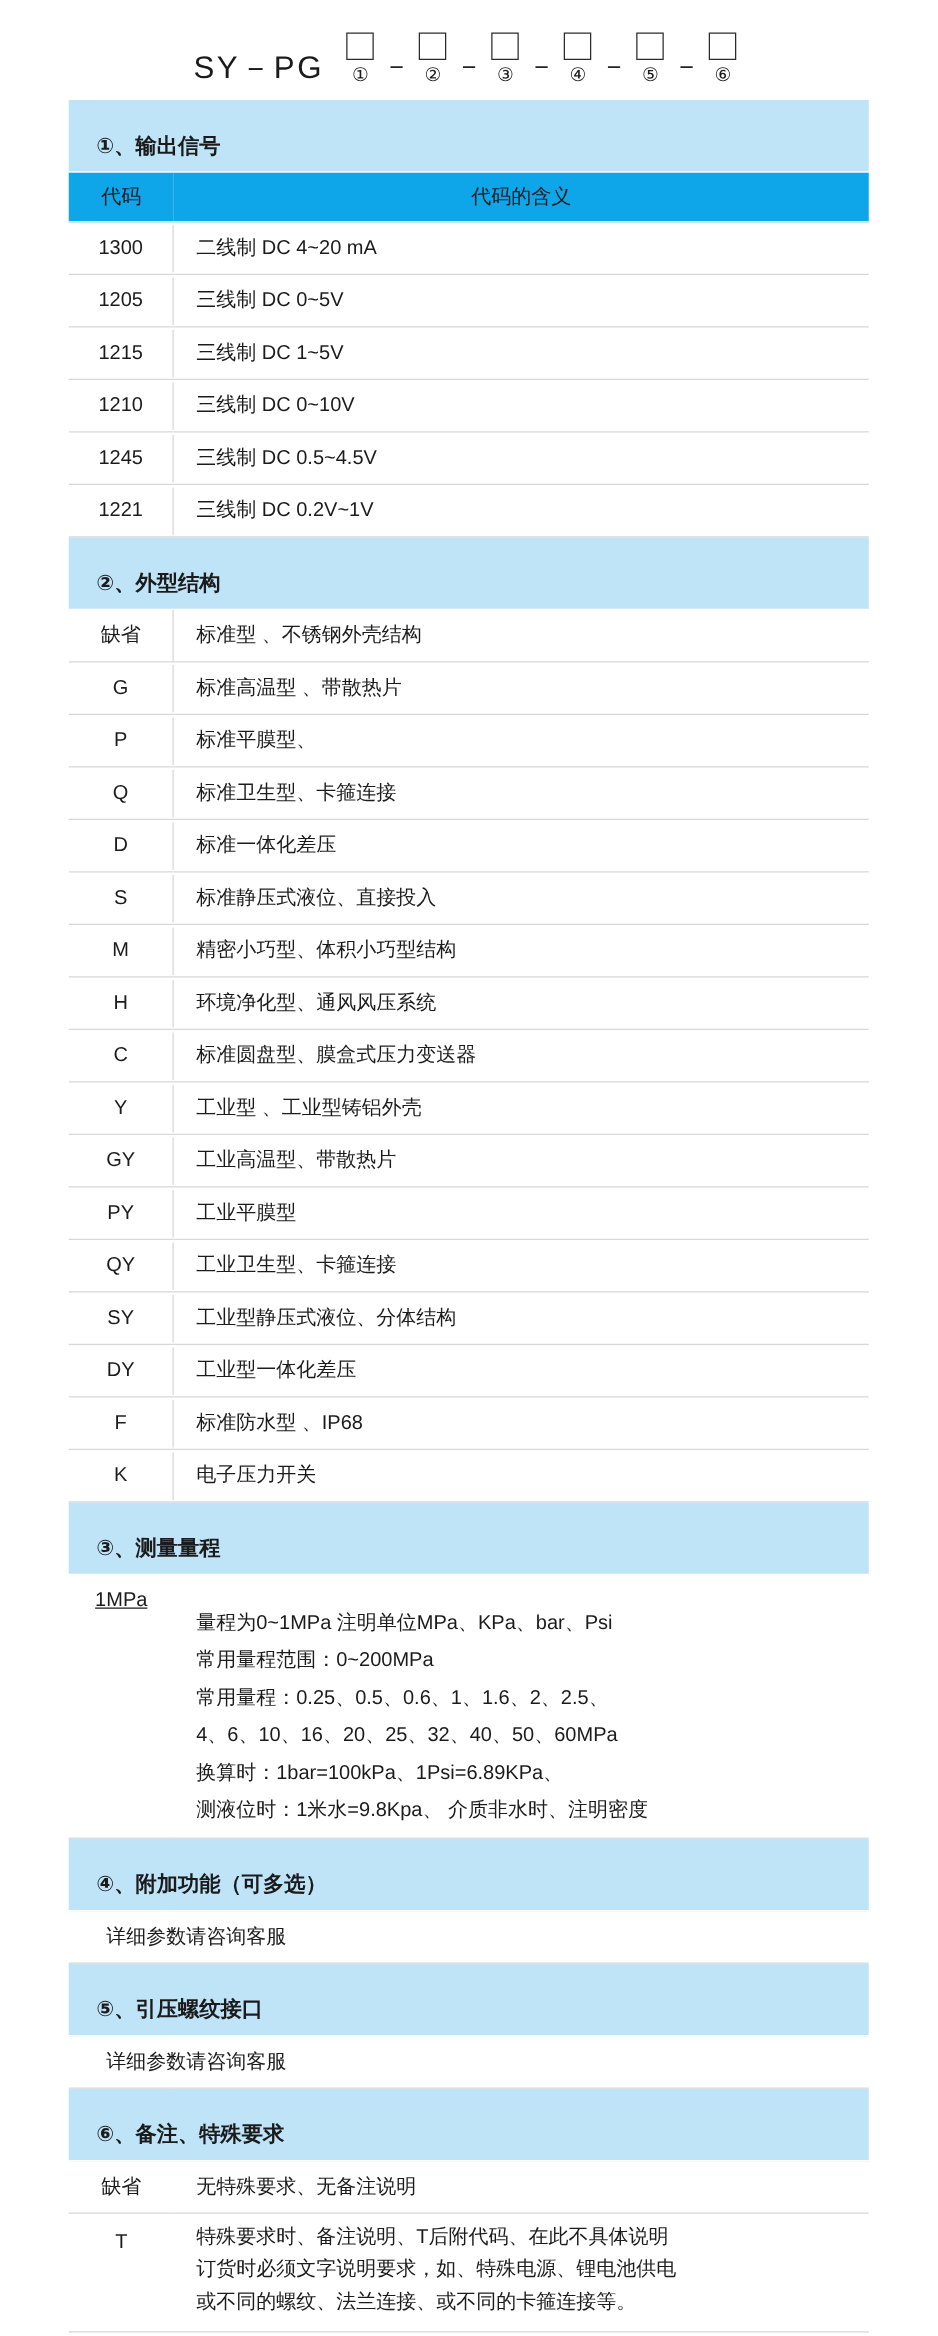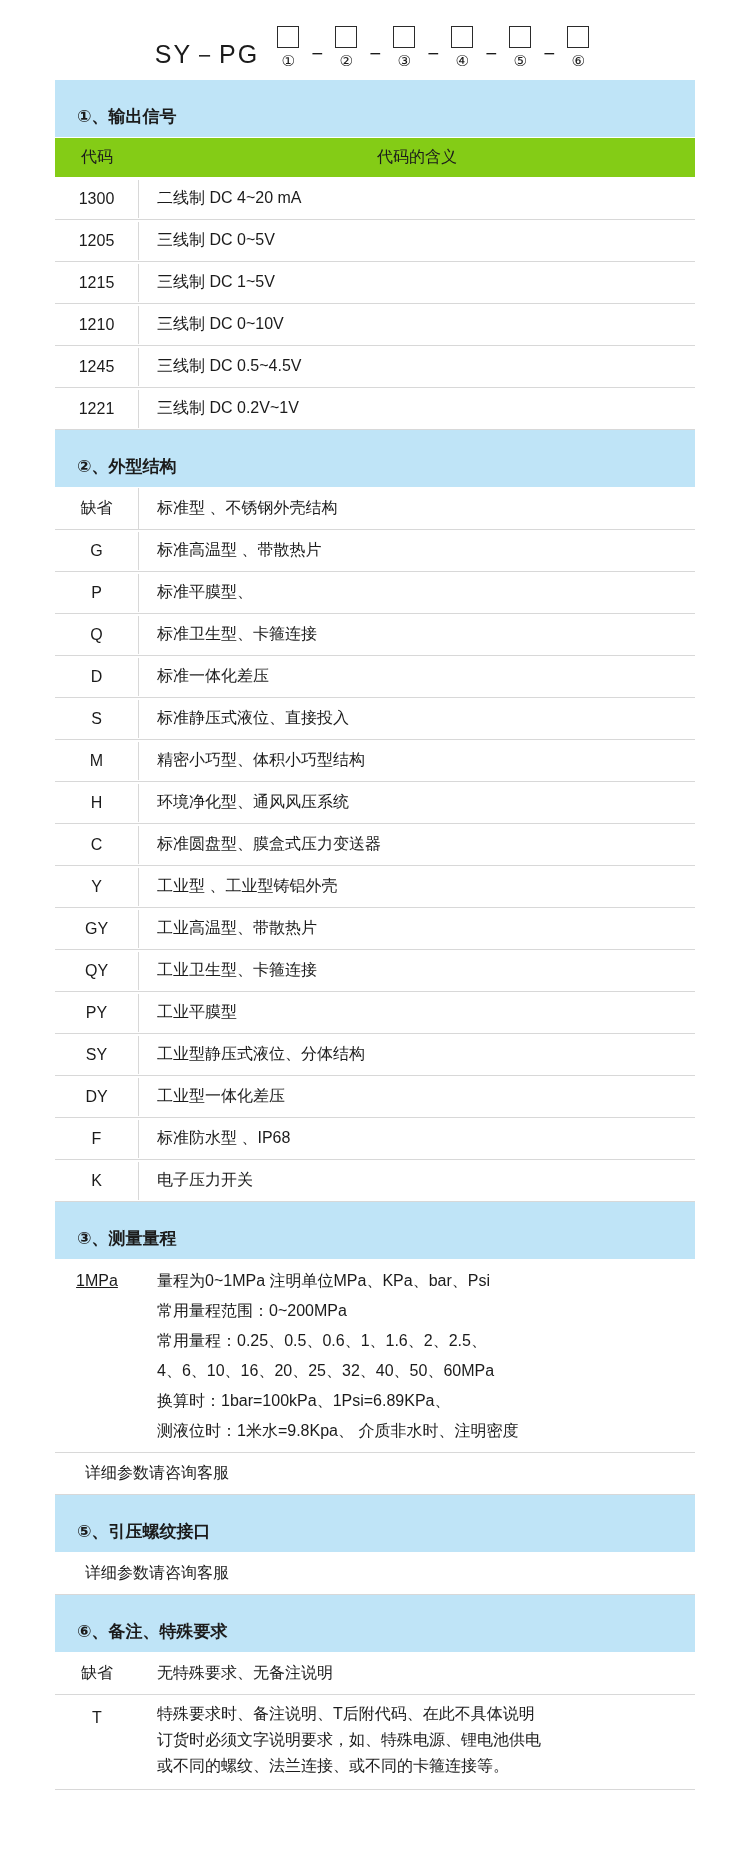--- a/index.html
+++ b/index.html
@@ -86,21 +86,21 @@
     border-bottom: 1px solid #ffffff;
   }
   .section-label {
     font-size: 17px;
     font-weight: bold;
     color: #1b1b1b;
     padding: 9px 0 9px 22px;
     margin-top: 16px;
   }
   tr.head td {
-    background: #84cc16;
+    background: #0ea5e9;
     border-bottom: 1px solid #ffffff;
   }
   .head-cell {
     font-size: 16px;
     text-align: center;
     padding: 9px 0;
     color: #1b1b1b;
   }
   .code-cell {
     font-size: 16px;
@@ -108,21 +108,21 @@
     padding: 10px 2px;
     color: #1b1b1b;
     border-right: 1px solid #d8d8d8;
   }
   .desc-cell {
     font-size: 16px;
     padding: 10px 8px 10px 18px;
     color: #1b1b1b;
   }
   .desc-cell.multi {
-    padding-top: 6px;
+    padding-top: 24px;
     padding-bottom: 6px;
   }
   .desc-line {
     padding: 5px 0;
     line-height: 20px;
   }
   .plain-row td {
     border-bottom: 1px solid #d8d8d8;
   }
   .plain-cell {
@@ -334,32 +334,32 @@
       <tr>
         <td>
             <div class="code-cell">GY</div>
           </td>
         <td>
             <div class="desc-cell">工业高温型、带散热片</div>
           </td>
       </tr>
       <tr>
         <td>
+            <div class="code-cell">PY</div>
+          </td>
+        <td>
+            <div class="desc-cell">工业平膜型</div>
+          </td>
+      </tr>
+      <tr>
+        <td>
             <div class="code-cell">QY</div>
           </td>
         <td>
             <div class="desc-cell">工业卫生型、卡箍连接</div>
-          </td>
-      </tr>
-      <tr>
-        <td>
-            <div class="code-cell">PY</div>
-          </td>
-        <td>
-            <div class="desc-cell">工业平膜型</div>
           </td>
       </tr>
       <tr>
         <td>
             <div class="code-cell">SY</div>
           </td>
         <td>
             <div class="desc-cell">工业型静压式液位、分体结构</div>
           </td>
       </tr>
@@ -402,20 +402,25 @@
             <div class="desc-line">量程为0~1MPa 注明单位MPa、KPa、bar、Psi</div>
             <div class="desc-line">常用量程范围：0~200MPa</div>
             <div class="desc-line">常用量程：0.25、0.5、0.6、1、1.6、2、2.5、</div>
             <div class="desc-line">4、6、10、16、20、25、32、40、50、60MPa</div>
             <div class="desc-line">换算时：1bar=100kPa、1Psi=6.89KPa、</div>
             <div class="desc-line">测液位时：1米水=9.8Kpa、 介质非水时、注明密度</div>
           </div>
         </td>
       </tr>
 
+      <tr class="section">
+        <td colspan="2">
+            <div class="section-label">④、附加功能（可多选）</div>
+          </td>
+      </tr>
       <tr class="plain-row">
         <td colspan="2">
             <div class="plain-cell">详细参数请咨询客服</div>
           </td>
       </tr>
 
       <tr class="section">
         <td colspan="2">
             <div class="section-label">⑤、引压螺纹接口</div>
           </td>

